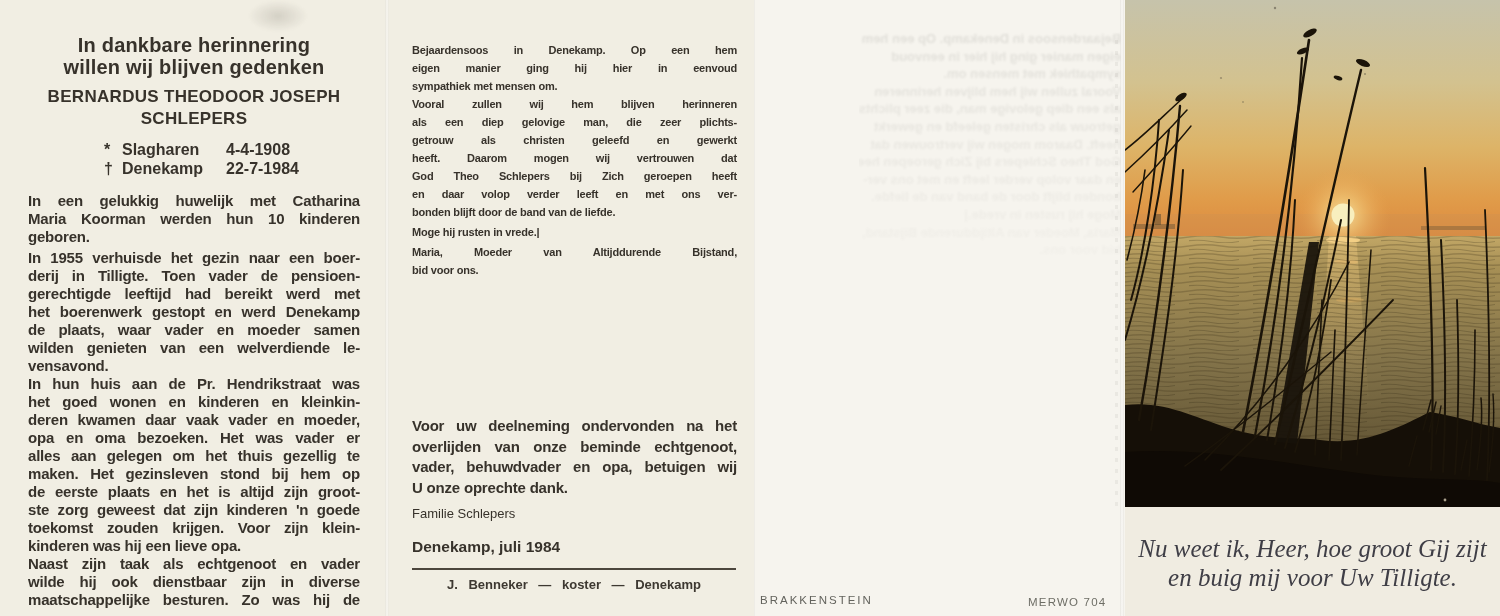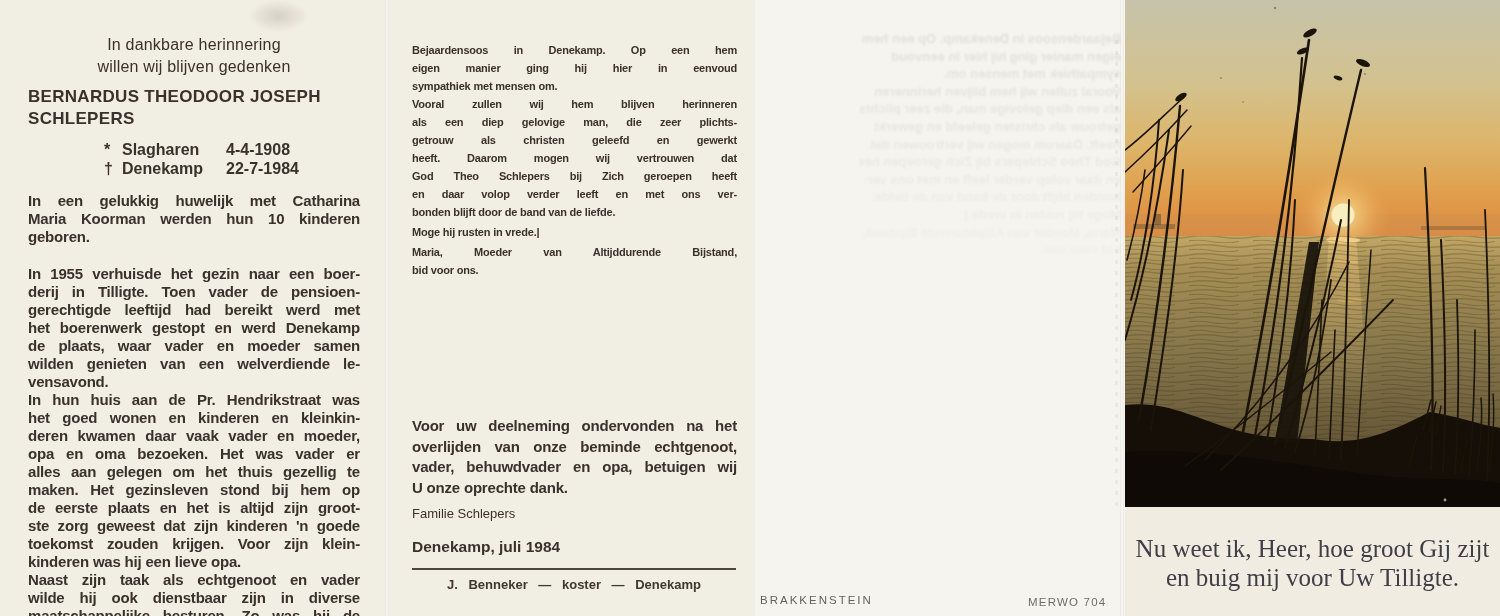--- a/index.html
+++ b/index.html
@@ -6,29 +6,29 @@
   #card{
     position:relative;
     width:1500px;height:616px;
     background:#f1eee3;
     overflow:hidden;
     font-family:"Liberation Sans",sans-serif;
     color:#37322b;
   }
   
   #panel1{position:absolute;left:28px;top:34px;width:332px;}
-  .intro{font-size:16px;font-weight:400;text-align:center;line-height:22px;letter-spacing:.2px;}
-  .name{font-size:17px;font-weight:700;text-align:left;line-height:22px;margin-top:8px;letter-spacing:.3px;}
+  .intro{font-size:20px;font-weight:700;text-align:center;line-height:22px;letter-spacing:.2px;}
+  .name{font-size:17px;font-weight:700;text-align:center;line-height:22px;margin-top:8px;letter-spacing:.3px;}
   .vitals{margin-top:10px;font-size:16px;font-weight:700;line-height:19px;}
   .vrow{display:flex;padding-left:76px;}
   .vsym{width:18px;}
   .vplace{width:104px;}
   .bodytext{margin-top:14px;font-size:15px;font-weight:700;line-height:18px;letter-spacing:-.2px;}
   .para{margin:0;}
-  #p1paras .para:nth-child(2){margin-top:19px;}
+  #p1paras .para:nth-child(2){margin-top:3px;}
   .line{text-align:justify;text-align-last:justify;white-space:nowrap;}
   .line.last{text-align-last:left;}
   
   #panel2{position:absolute;left:412px;top:41px;width:325px;font-size:11px;font-weight:700;line-height:18px;letter-spacing:-.2px;}
   #p2b1 .para{margin-top:0;}
   #p2b1 .para:nth-child(n+3){margin-top:2px;}
   #p2b2{position:absolute;left:412px;top:416px;width:325px;font-size:15px;font-weight:700;line-height:20.5px;letter-spacing:-.2px;}
   #p2sig{position:absolute;left:412px;top:506px;width:325px;font-size:13px;font-weight:400;}
   #p2date{position:absolute;left:412px;top:538px;width:325px;font-size:15.5px;font-weight:700;}
   #p2rule{position:absolute;left:412px;top:568px;width:324px;height:2px;background:#4c463d;}
@@ -52,21 +52,21 @@
   #imprint-left{left:760px;top:594px;}
   #imprint-right{left:1028px;top:596px;letter-spacing:1.2px;color:#6e6e66;}
   
   .crease{position:absolute;top:0;width:4px;height:616px;pointer-events:none;}
   #crease1{left:385px;background:linear-gradient(90deg,rgba(0,0,0,.045),rgba(255,255,255,.5),rgba(0,0,0,.03));}
   #crease2{left:1120px;background:linear-gradient(90deg,rgba(0,0,0,.06),rgba(255,255,255,.45),rgba(0,0,0,.05));}
   #smudge{position:absolute;left:248px;top:0;width:60px;height:32px;
     background:radial-gradient(closest-side,rgba(110,104,92,.22),rgba(110,104,92,0));
     filter:blur(1px);}
   
-  #panel4{position:absolute;left:1125px;top:0;width:375px;height:616px;background:#f0ece1;}
+  #panel4{position:absolute;left:1125px;top:0;width:375px;height:616px;background:#f0ece1;font-style:italic;}
   #photo{position:absolute;left:0;top:0;width:375px;height:507px;display:block;}
   #quote{position:absolute;left:0;top:534px;width:375px;text-align:center;
     font-family:"Liberation Serif",serif;font-size:25px;line-height:29px;color:#3f3e46;}
 </style>
 </head>
 <body>
 
 <div id="card">
 
   <div id="panel1">

